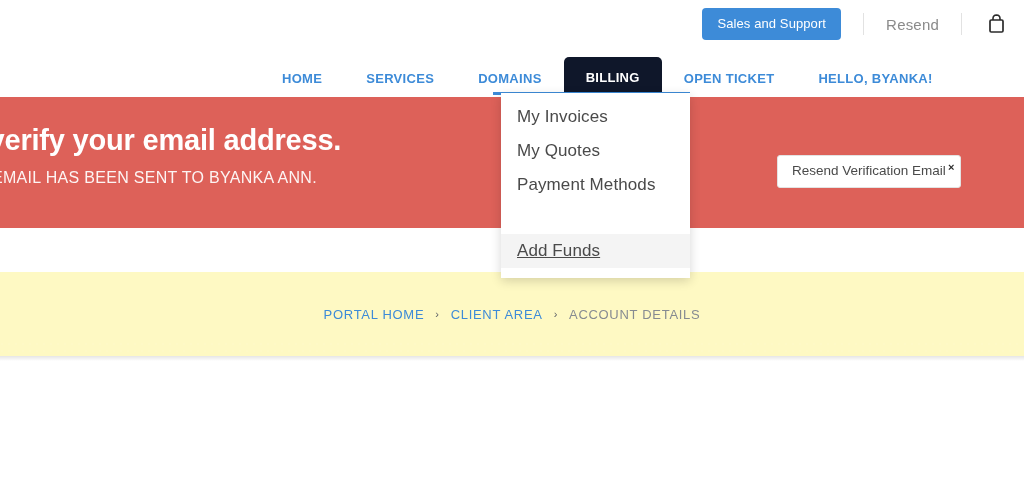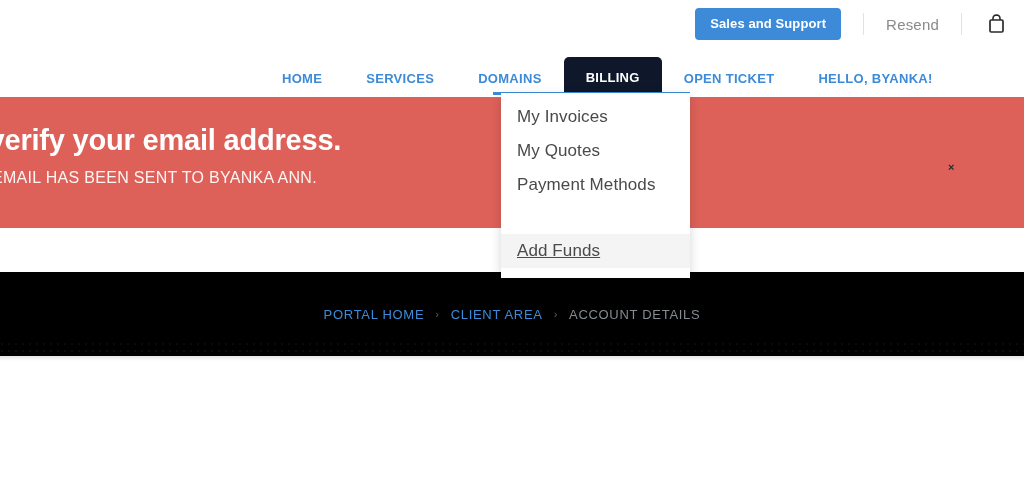--- a/index.html
+++ b/index.html
@@ -39,21 +39,21 @@
     display: flex;
     align-items: center;
     gap: 0;
   }
   .sales-btn {
     background: #3d8bd8;
     color: #ffffff;
     border: none;
     border-radius: 4px;
     font-size: 13px;
-    font-weight: 700;
+    font-weight: 400;
     letter-spacing: 0.1px;
     padding: 9px 15px 10px 15px;
     cursor: pointer;
     line-height: 1;
     font-family: "Liberation Sans", sans-serif;
     white-space: nowrap;
   }
   .vdiv {
     width: 1px;
     height: 22px;
@@ -256,21 +256,21 @@
     line-height: 1;
   }
 
   
   .crumb-band {
     position: absolute;
     left: 0;
     top: 272px;
     width: 1024px;
     height: 84px;
-    background: #000000;
+    background: #fef9c3;
     display: flex;
     align-items: center;
     justify-content: center;
   }
   .crumb-band::after {
     content: "";
     position: absolute;
     left: 0;
     bottom: 0;
     width: 100%;
@@ -365,20 +365,21 @@
       </span>
     </div>
   </div>
 
   <div class="nav-underline"></div>
 
   <div class="alert-banner">
     <div class="alert-title">Please verify your email address.</div>
     <div class="alert-sub">A VERIFICATION EMAIL HAS BEEN SENT TO BYANKA ANN.</div>
   </div>
+  <button class="resend-btn">Resend Verification Email</button>
   <span class="alert-close">×</span>
 
   <div class="dropdown">
     <a class="dd-item" href="#">My Invoices</a>
     <a class="dd-item" href="#">My Quotes</a>
     <a class="dd-item" href="#">Payment Methods</a>
     <a class="dd-item hovered" href="#">Add Funds</a>
   </div>
 
   <div class="crumb-band">

